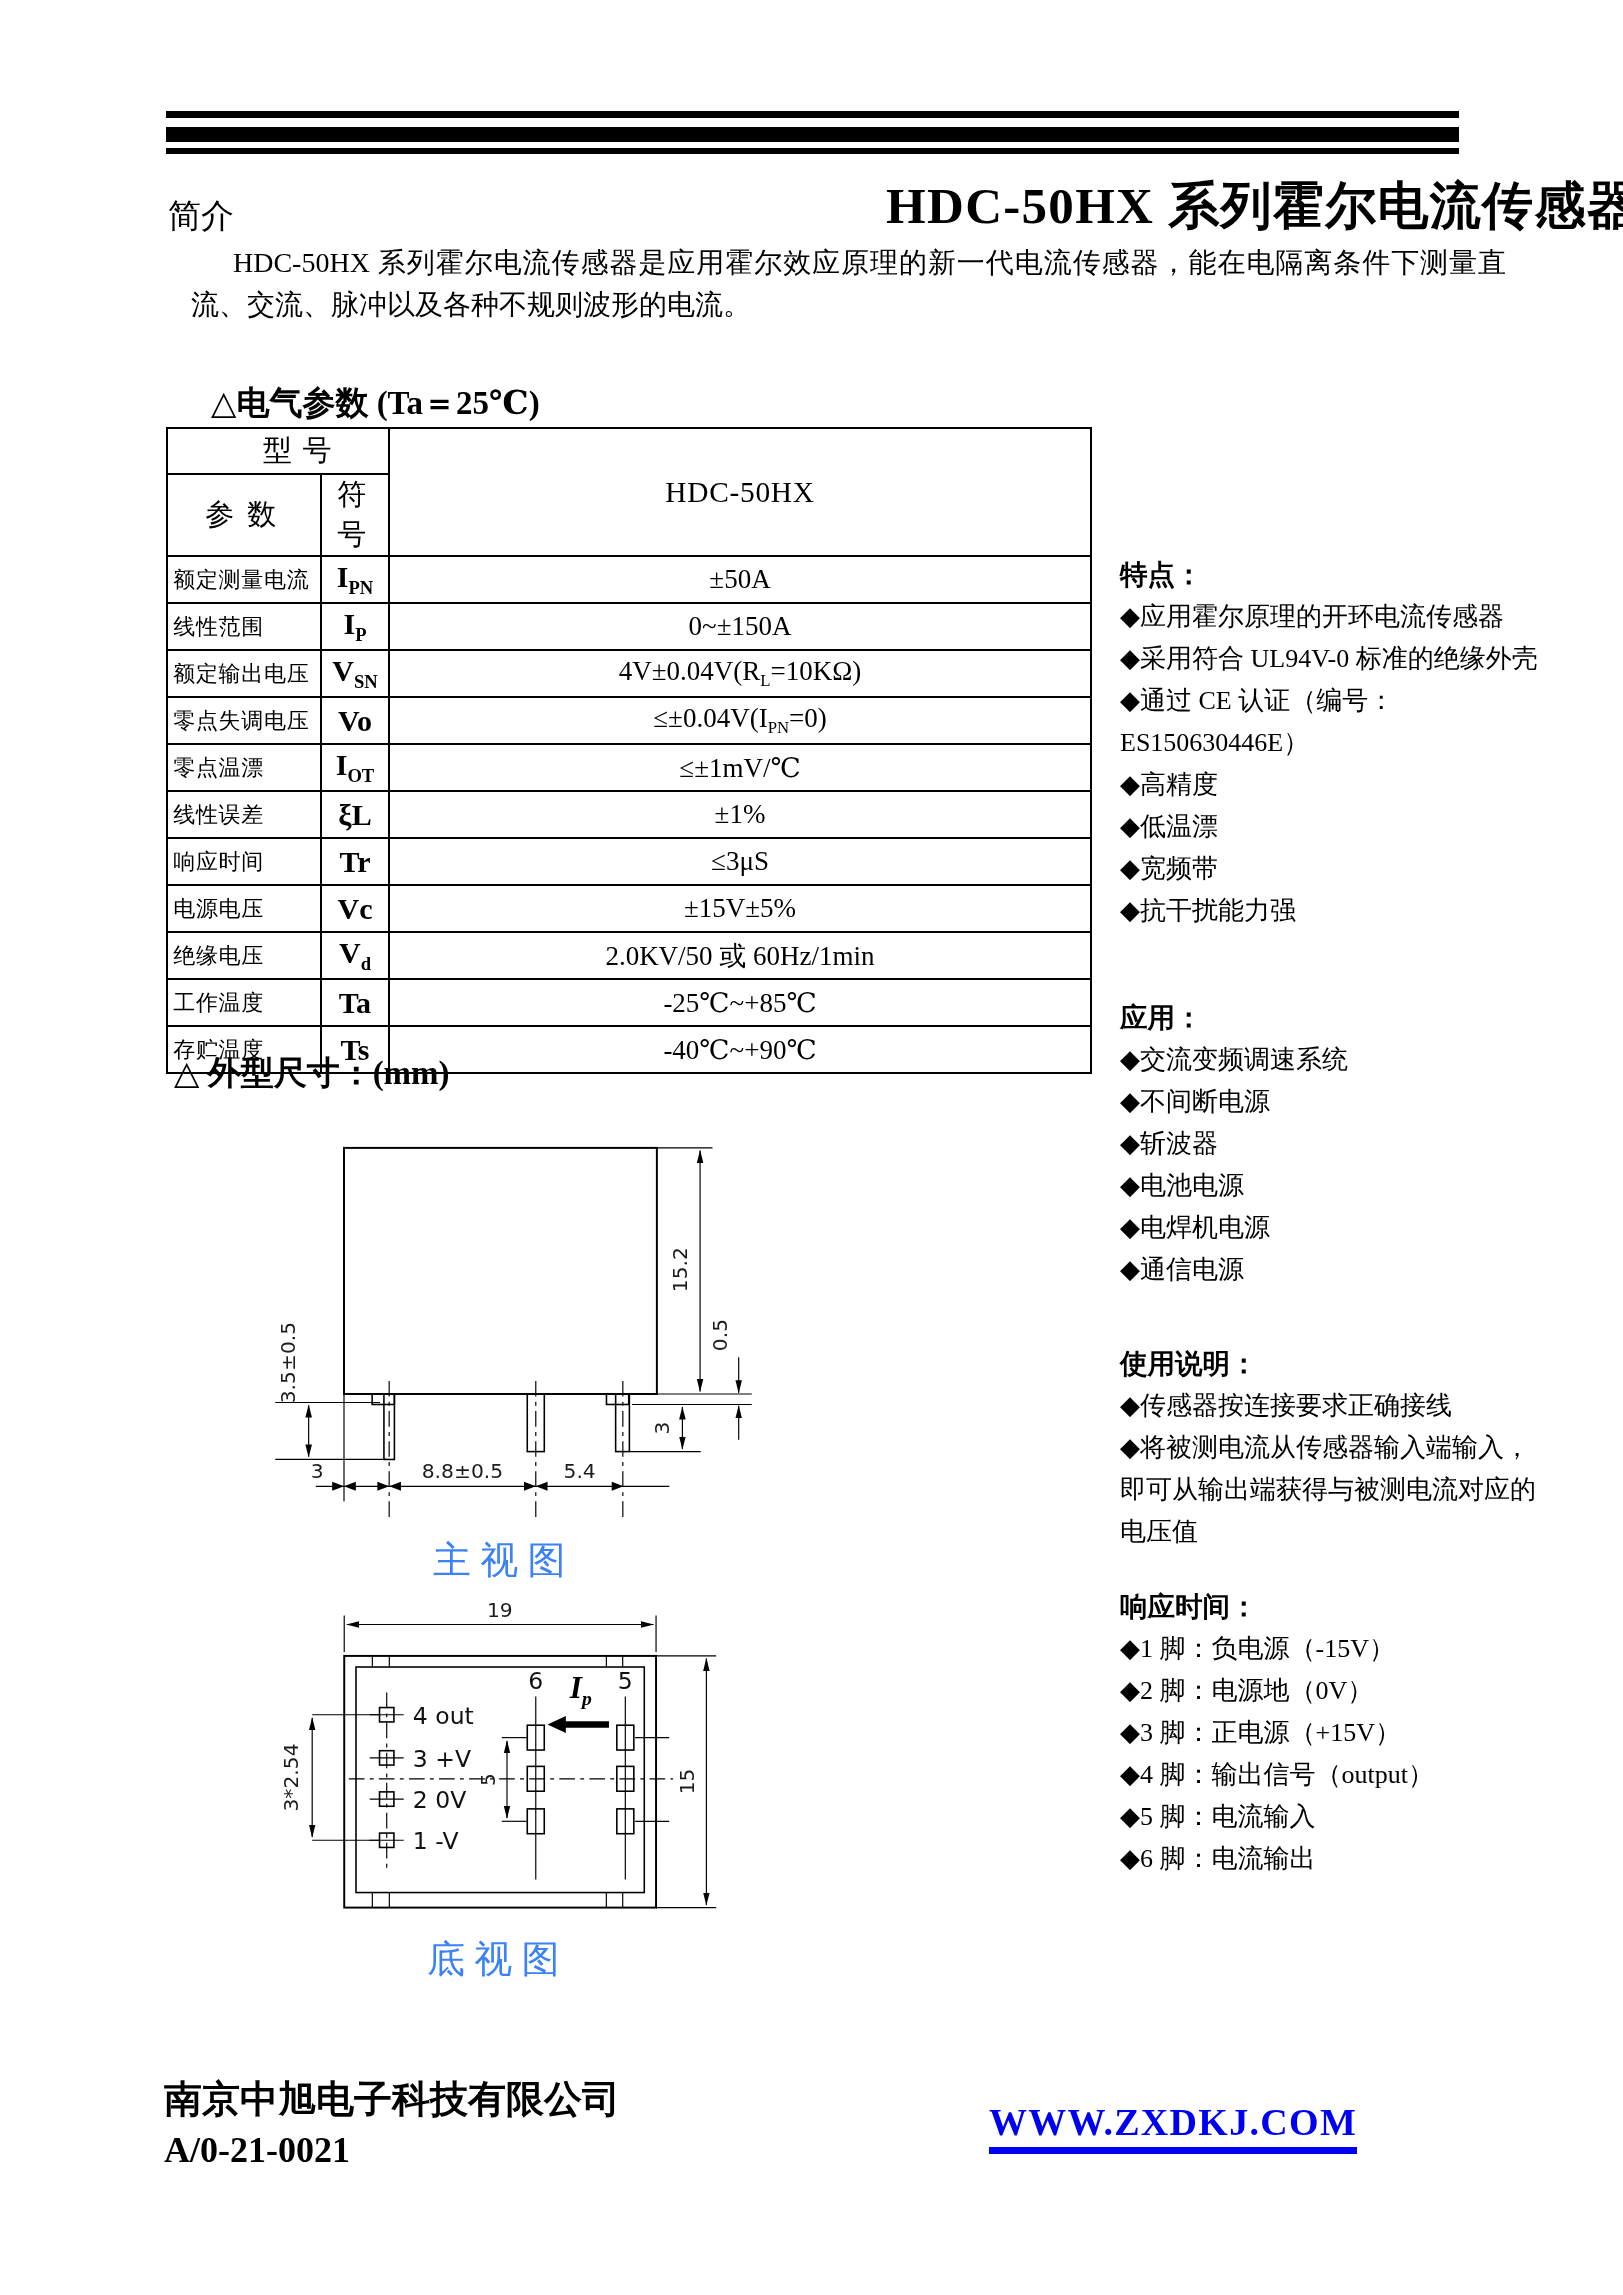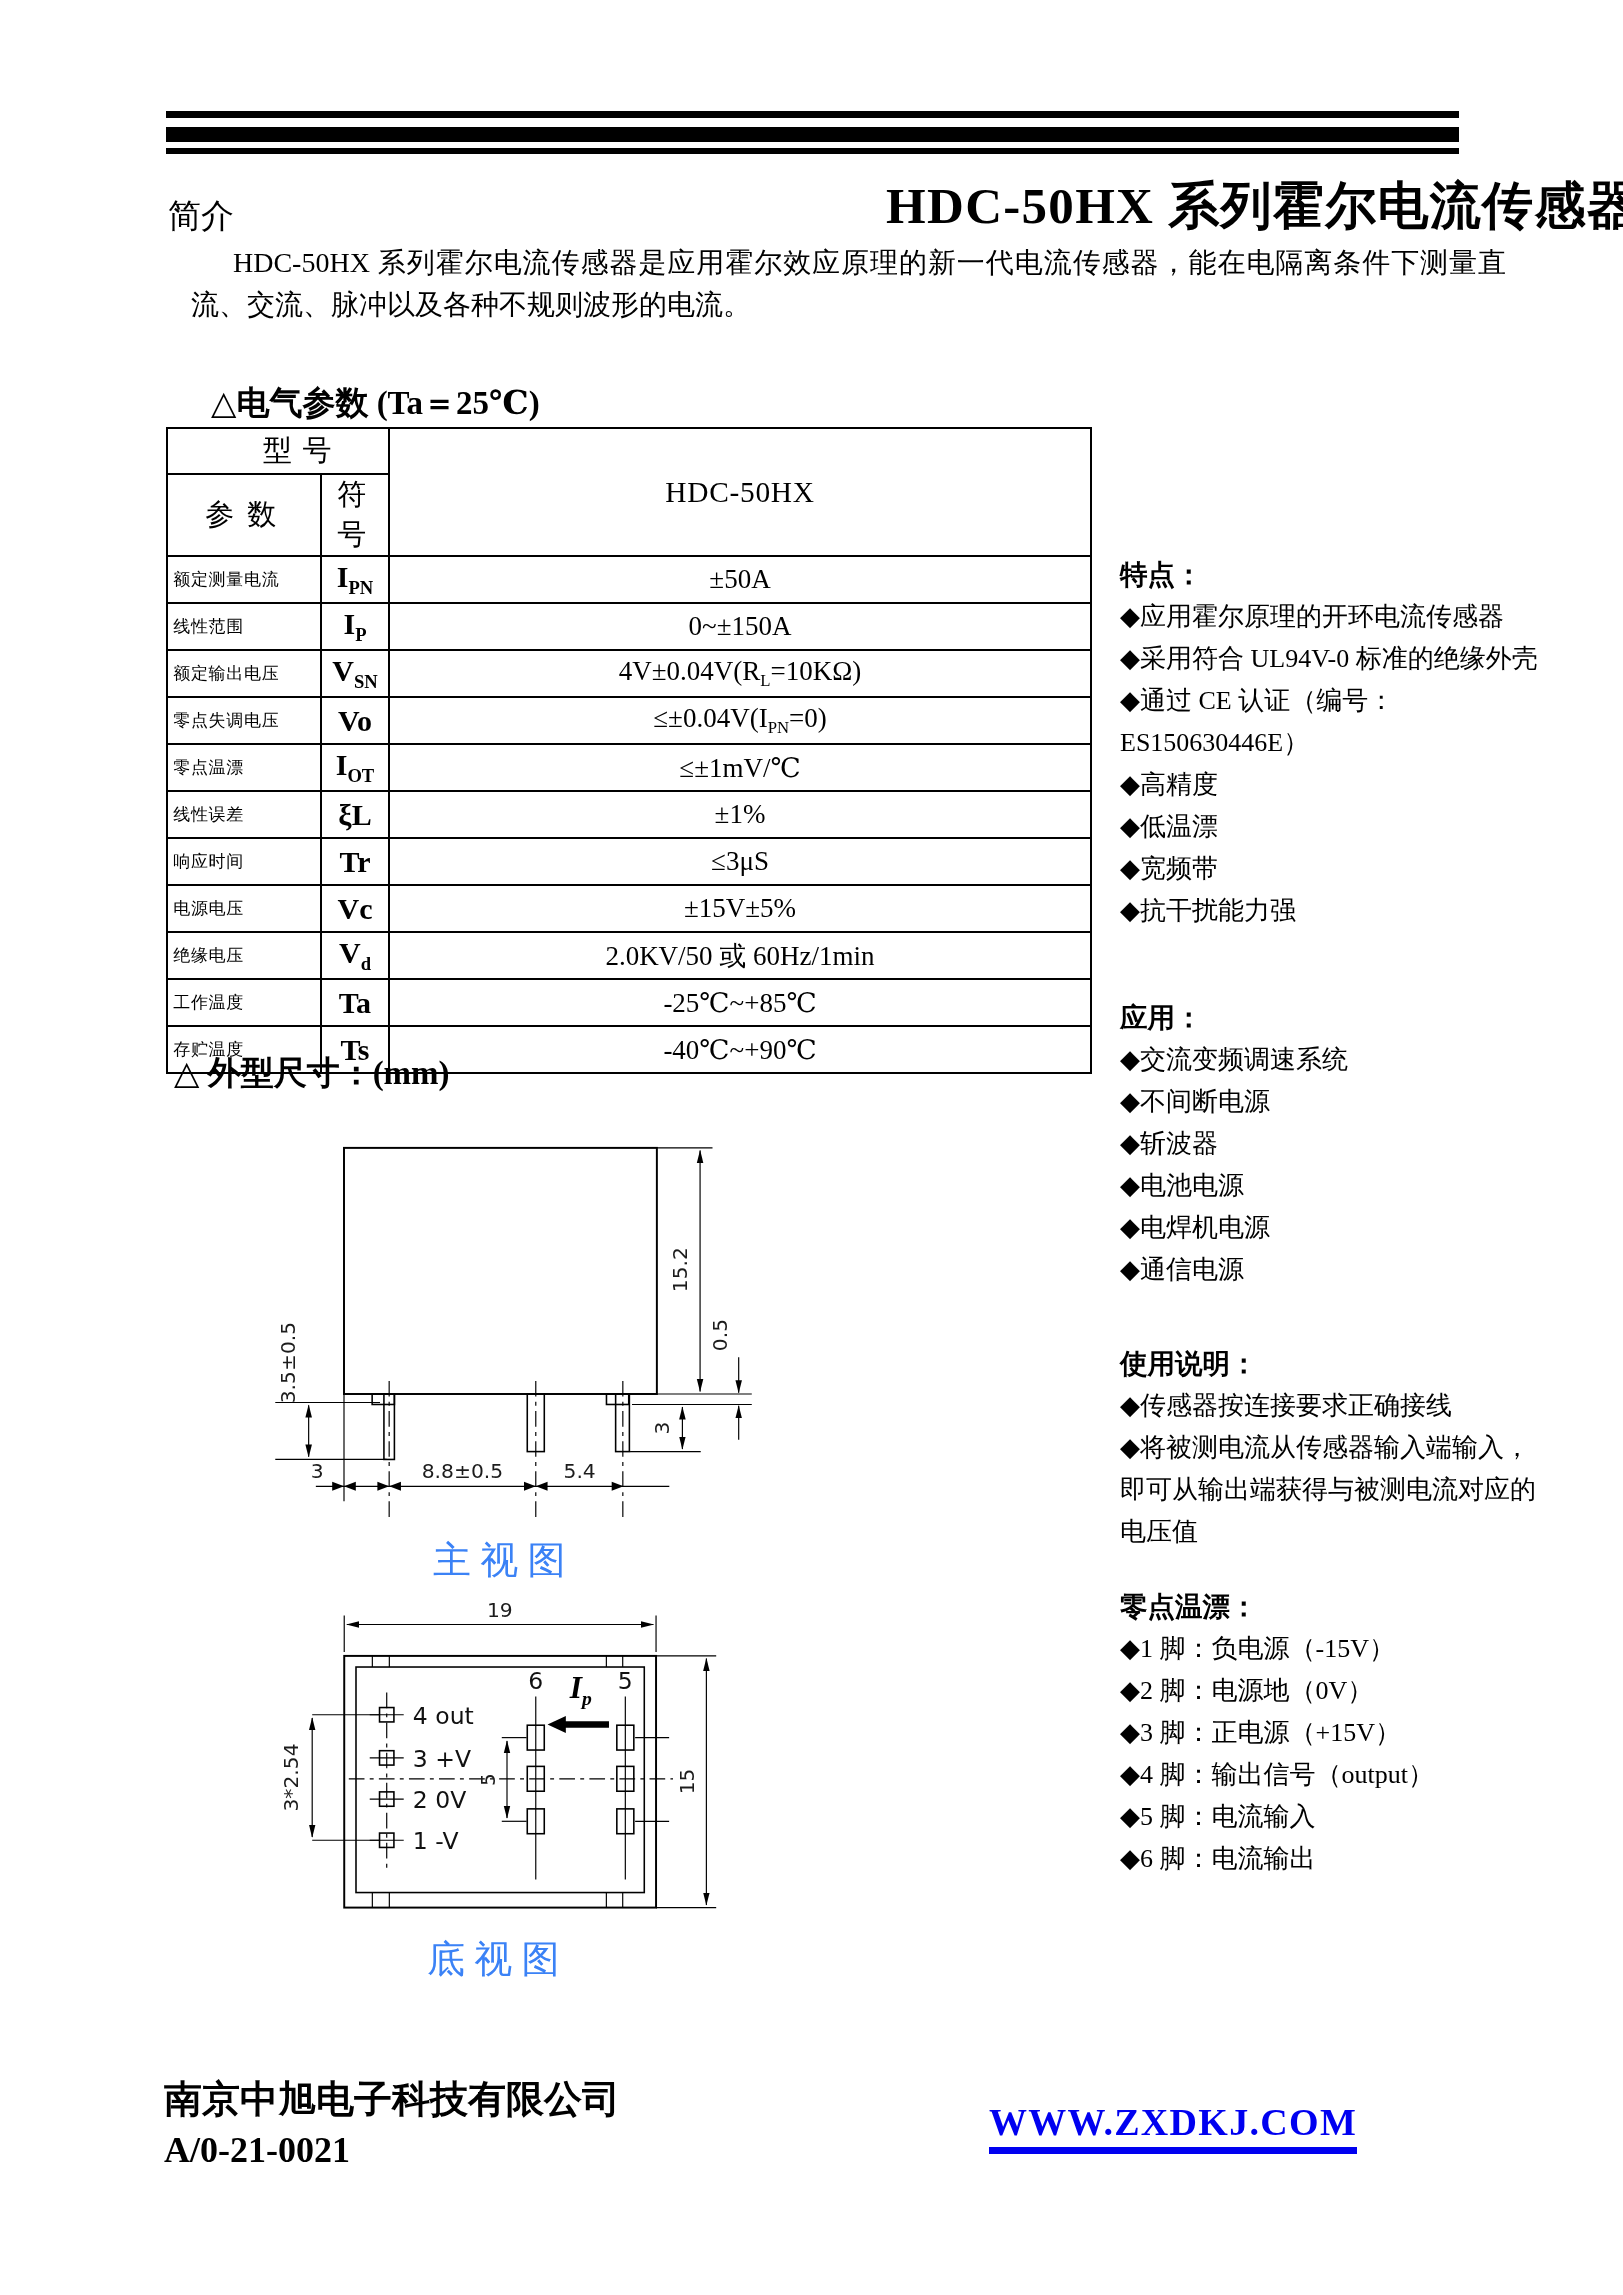--- a/index.html
+++ b/index.html
@@ -24,21 +24,21 @@
   
   table.params{position:absolute;left:166px;top:427px;width:925px;border-collapse:collapse;table-layout:fixed;}
   table.params td{border:2px solid #000;padding:0;text-align:center;vertical-align:middle;}
   table.params{border:2.6px solid #000;}
   col.c1{width:154px} col.c2{width:68px} col.c3{width:702px}
   tr.hrow1{height:46px} tr.hrow2{height:48px} tr.drow{height:47px}
   .c-model-label{text-align:right !important;padding-right:46px !important;font-size:29px;letter-spacing:10.5px;}
   .c-model-value{font-size:29.4px;letter-spacing:0.7px;border-radius:22px;}
   .c-param-h{text-align:left;padding-left:6.5px !important;font-size:29px;letter-spacing:13px;}
   .c-sym-h{font-size:29px;letter-spacing:6.5px;}
-  .c-param{text-align:left !important;padding-left:5.2px !important;font-size:17px;letter-spacing:0.7px;white-space:nowrap;}
+  .c-param{text-align:left !important;padding-left:5.2px !important;font-size:22px;letter-spacing:0.7px;white-space:nowrap;}
   .c-sym{font-size:30px;font-weight:bold;}
   .c-sym sub,.c-val sub{font-size:62%;}
   .c-val{font-size:27px;}
 
   
   .right-col{position:absolute;left:1120px;top:554px;width:433px;font-size:26px;line-height:42px;}
   .rc-head{font-weight:bold;font-size:27.5px;}
   .rc-item{margin:0;}
   .gap100{margin-top:65px}
   .gap80{margin-top:52px}
@@ -182,21 +182,21 @@
         </div>
     </div>
     <div class="rc-sec gap80">
       <div class="rc-head">使用说明：</div>
       <div>
           <p class="rc-item">◆传感器按连接要求正确接线</p>
           <p class="rc-item">◆将被测电流从传感器输入端输入，即可从输出端获得与被测电流对应的电压值</p>
         </div>
     </div>
     <div class="rc-sec gap50">
-      <div class="rc-head">零点温漂：</div>
+      <div class="rc-head">响应时间：</div>
       <div>
           <p class="rc-item">◆1 脚：负电源（-15V）</p>
           <p class="rc-item">◆2 脚：电源地（0V）</p>
           <p class="rc-item">◆3 脚：正电源（+15V）</p>
           <p class="rc-item">◆4 脚：输出信号（output）</p>
           <p class="rc-item">◆5 脚：电流输入</p>
           <p class="rc-item">◆6 脚：电流输出</p>
         </div>
     </div>
   </div>

